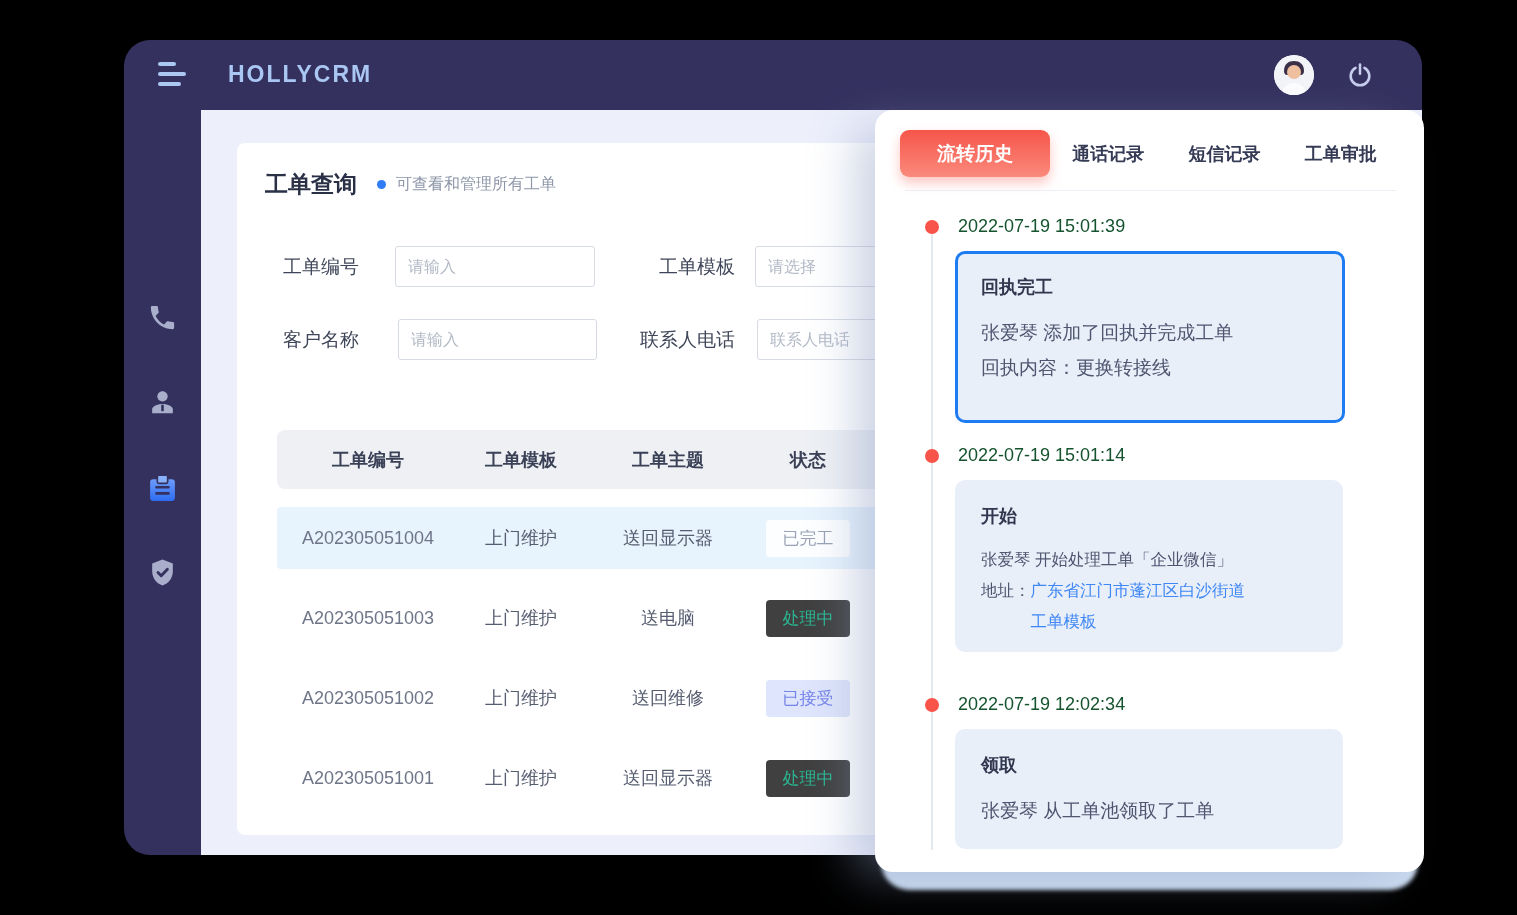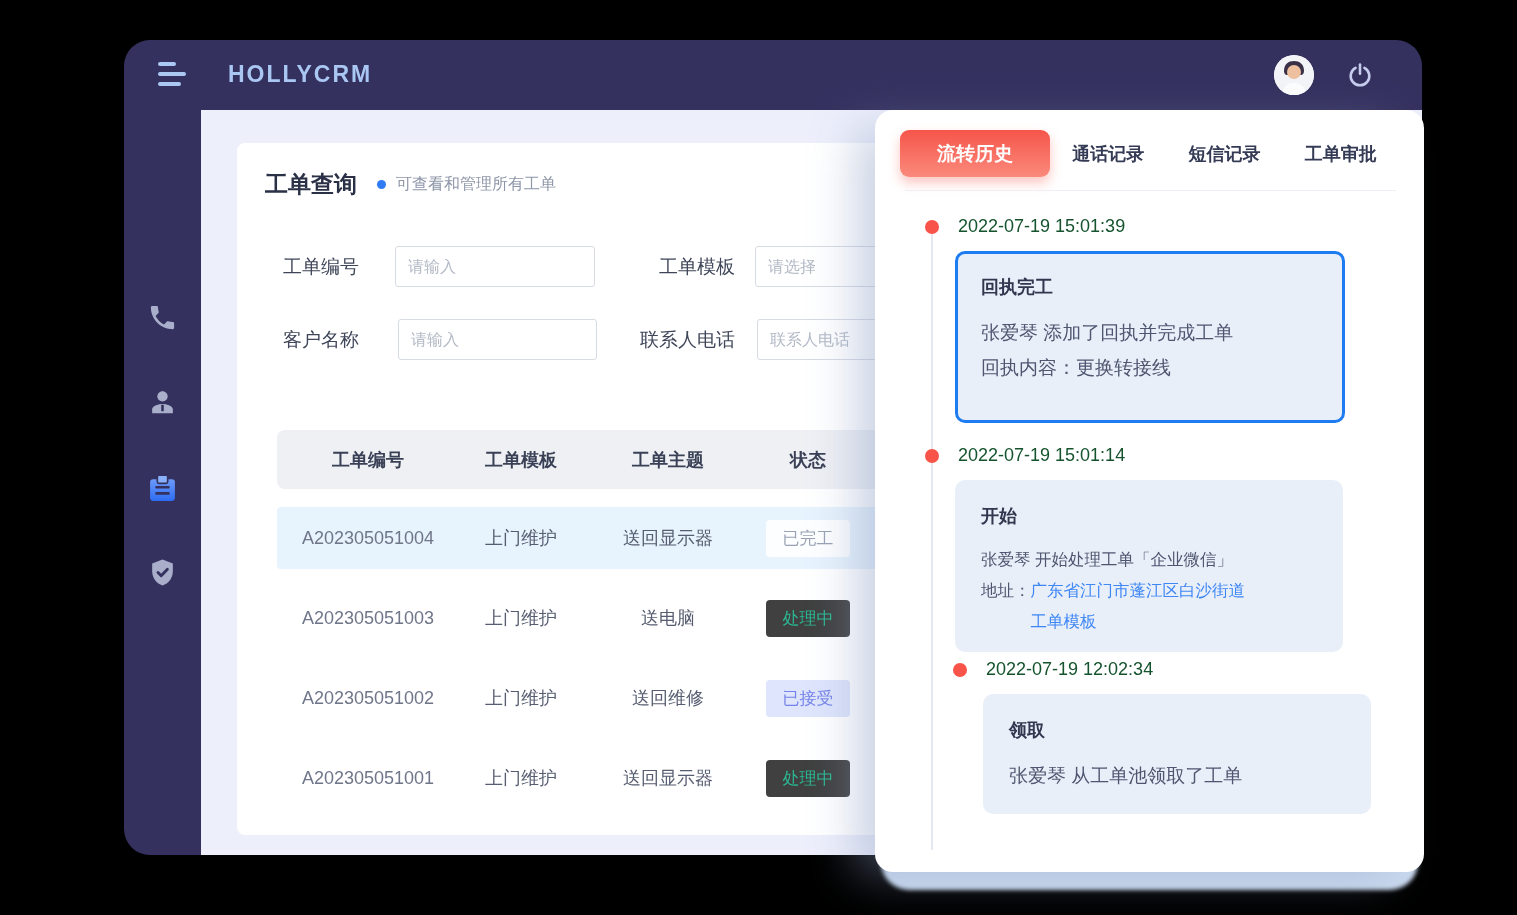--- a/index.html
+++ b/index.html
@@ -79,21 +79,21 @@
   .tab-active { width:150px; height:47px; border-radius:9px; text-align:center;
                 line-height:47px; font-size:19px; font-weight:bold; color:#fff;
                 background:linear-gradient(180deg,#f6554a 0%,#fa8a7c 100%);
                 box-shadow:0 6px 12px rgba(247,95,84,.35); cursor:pointer; }
   .tab { flex:1; text-align:center; font-size:18px; font-weight:bold; color:#353b55; cursor:pointer; }
   .tab-divider { position:absolute; left:30px; right:28px; top:80px; height:1px; background:#eeeef4; }
 
   .timeline { position:absolute; inset:0; }
   .t-line { position:absolute; left:56px; top:122px; width:2px; height:618px; background:#e6e8f1; }
   .t-entry { position:absolute; left:0; right:0; }
-  .te1 { top:106px; } .te2 { top:335px; } .te3 { top:549px;padding-left:28px; }
+  .te1 { top:106px; } .te2 { top:335px; } .te3 { top:584px; }
   .t-head { display:flex; align-items:center; }
   .t-dot { width:14px; height:14px; border-radius:50%; background:#f8544a; margin-left:50px; }
   .t-date { margin-left:19px; font-size:18px; color:#14532d; }
   .t-card { margin:14px 0 0 80px; width:390px; background:#e9eff9; border-radius:10px;
             padding:24px 26px; }
   .tc1 { height:172px; border:3px solid #1e7cf3; padding:21px 23px; }
   .tc2 { height:172px; width:388px; }
   .tc3 { height:120px; width:388px; }
   .t-title { font-size:18px; font-weight:bold; color:#30374e; margin-bottom:16px; }
   .t-text  { font-size:19px; color:#4e5670; line-height:35px; }

